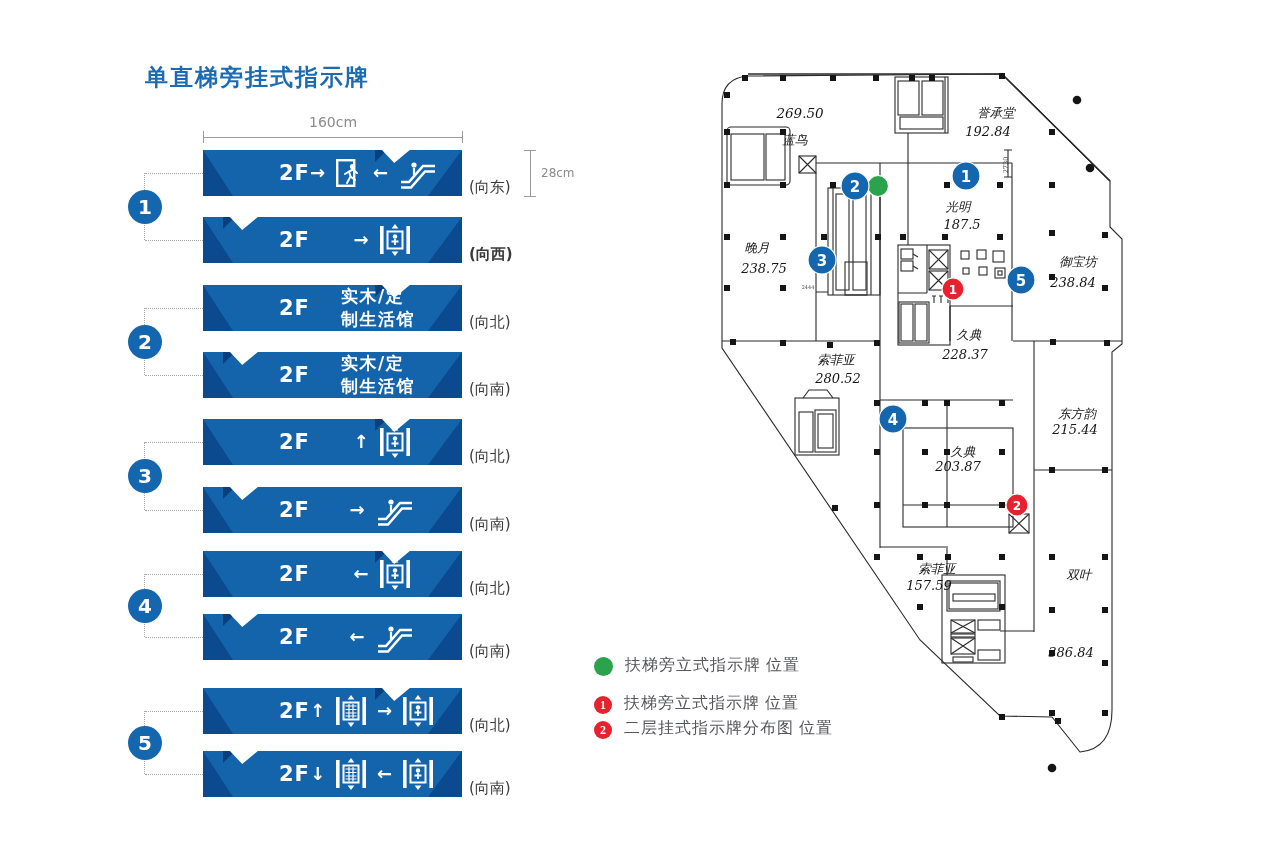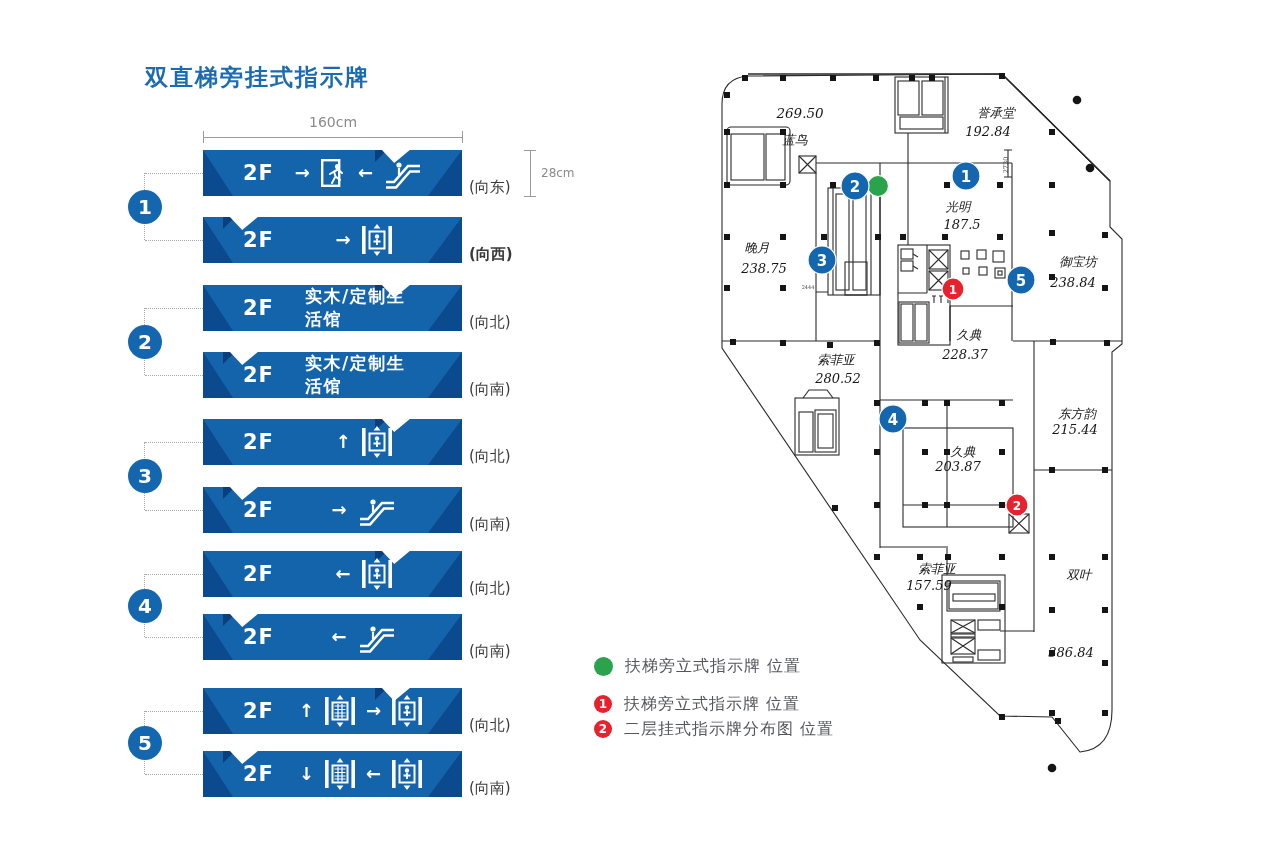--- a/index.html
+++ b/index.html
@@ -28,52 +28,52 @@
   .wedge { position:absolute; top:0; bottom:0; }
   .wedge-l { left:0; width:30px; background:#0b4a8e;
              clip-path:polygon(0 0, 100% 100%, 0 100%); }
   .wedge-r { right:0; width:34px; background:#0b4a8e;
              clip-path:polygon(100% 0, 100% 100%, 0 100%); }
   .notch  { position:absolute; top:-1px; width:30px; height:14px; background:#fff;
             clip-path:polygon(0 0, 100% 0, 44% 100%); z-index:3; }
   .notch-sh { position:absolute; top:-1px; width:13px; height:13px; background:#093f7c;
             clip-path:polygon(0 0, 100% 0, 0 100%); z-index:2; }
   .sign-content { position:absolute; inset:0; display:flex; align-items:center;
-            padding:0 40px 0 40px; z-index:4; }
+            padding:0 40px 0 40px; z-index:4;margin-left:36px; }
   .sign-2f { font-size:21px; font-weight:700; color:#fff; width:62px; letter-spacing:1px; }
   .sign-items { flex:1; display:flex; align-items:center; justify-content:center; gap:11px; }
   .sign-arrow { color:#fff; font-size:18px; font-weight:700; line-height:1; }
   .sign-icon { display:inline-flex; align-items:center; }
   .sign-text { font-size:17px; font-weight:700; color:#fff; letter-spacing:1.5px; }
   .dir-label { position:absolute; left:469px; width:60px; font-size:15px; color:#3a3a3a; }
   
   .gnum { position:absolute; left:128px; width:34px; height:34px; border-radius:50%;
           background:#1467ae; color:#fff; font-size:20px; font-weight:700;
           display:flex; align-items:center; justify-content:center; z-index:5; }
   .conn-v { position:absolute; left:144px; border-left:1.5px dotted #a9a9a9; z-index:1; }
   .conn-h { position:absolute; border-top:1.5px dotted #a9a9a9; width:58px; left:145px; z-index:1; }
   
   .legend { position:absolute; left:594px; top:656px; width:280px; }
-  .lg-row { position:absolute; left:0; display:flex; align-items:center; height:20px; }
+  .lg-row { position:absolute; left:0; display:flex; align-items:flex-end; height:20px;font-family:Liberation Serif, serif; }
   .lg-green { width:19px; height:19px; border-radius:50%; background:#2aa34c; display:inline-block; }
   .lg-red { width:18px; height:18px; border-radius:50%; background:#e8212f; color:#fff;
             font-size:12px; font-weight:700; display:inline-flex; align-items:center;
             justify-content:center; }
   .lg-text { margin-left:12px; font-size:16px; color:#55565a; letter-spacing:1px; }
   
   .walls path, .walls rect { stroke:#2a2a2a; fill:none; stroke-width:1.1; }
   .plan-label { font-family:"DejaVu Serif","Liberation Serif",serif; font-style:italic;
                 fill:#151515; text-anchor:middle; }
   .plan-dim { font-family:"DejaVu Serif","Liberation Serif",serif; fill:#444; text-anchor:middle; }
   .mk-label { font-family:"DejaVu Sans",sans-serif; font-weight:700; fill:#fff; text-anchor:middle; }
 </style>
 </head>
 <body>
 
-<div class="page-title">双直梯旁挂式指示牌</div>
+<div class="page-title">单直梯旁挂式指示牌</div>
 
 <div class="dimw">
   <i></i>
   <span>160cm</span>
 </div>
 
 <div class="dimh">
   <i></i>
   <span>28cm</span>
 </div>

